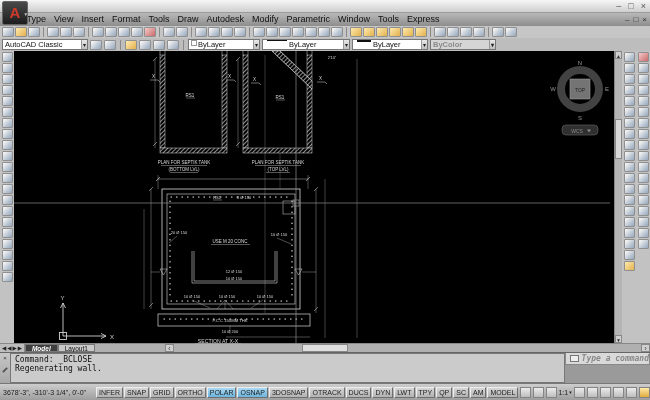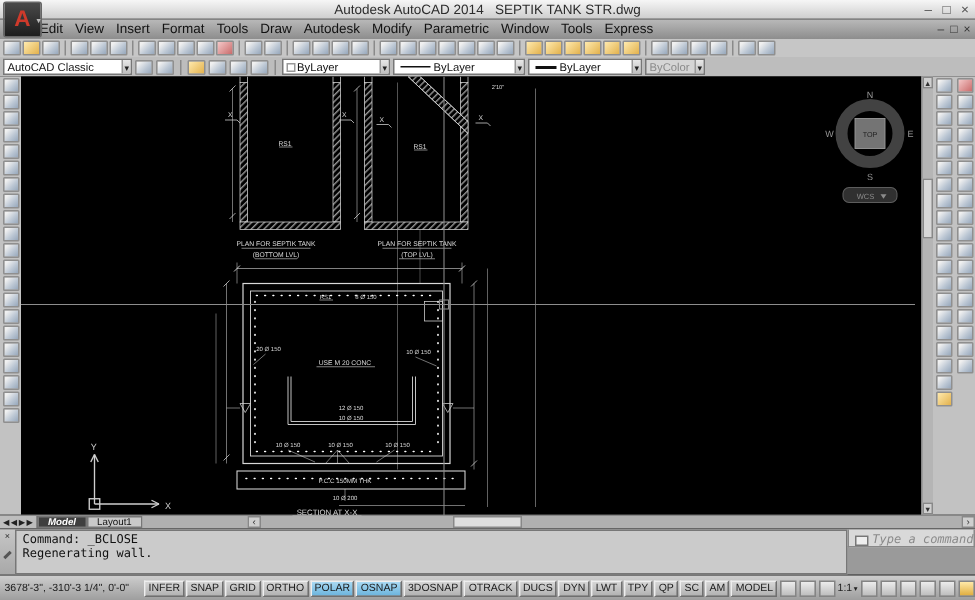--- a/index.html
+++ b/index.html
@@ -15,21 +15,21 @@
   .menubar{height:13px;background:linear-gradient(#b9b9b9,#8d8d8d);display:flex;align-items:center;flex:none;position:relative;}
   .menu-item{font-size:9px;color:#111;padding:0 4px;line-height:13px;}
   .mdictl{position:absolute;right:3px;top:0;display:flex;gap:4px;font-size:8px;color:#333;line-height:13px;}
   
   .tb1{height:12px;background:#c6c6c6;display:flex;align-items:center;padding:0 2px;gap:1px;flex:none;}
   .t{width:12px;height:10px;border:1px solid #8f8f8f;background:linear-gradient(135deg,#f0f0f0 15%,#bcc7d4 60%,#96a7bb);border-radius:1px;flex:none;}
   .t.y{background:linear-gradient(135deg,#ffeaae,#e2b14d);}
   .t.r{background:linear-gradient(135deg,#f5caca,#c96a6a);}
   .sep{width:1px;height:10px;background:#8a8a8a;margin:0 2px;flex:none;}
   .tb2{height:13px;background:#bdbdbd;display:flex;align-items:center;padding:0 2px;gap:2px;flex:none;}
-  .dd{height:11px;background:#fff;border:1px solid #777;display:flex;align-items:center;font-size:7.5px;color:#111;padding-left:2px;overflow:hidden;white-space:nowrap;}
+  .dd{height:11px;background:#fff;border:1px solid #777;display:flex;align-items:flex-start;font-size:7.5px;color:#111;padding-left:2px;overflow:hidden;white-space:nowrap;}
   .dd .car{margin-left:auto;font-size:6px;color:#222;background:linear-gradient(#e8e8e8,#bfbfbf);border-left:1px solid #999;height:100%;display:flex;align-items:center;padding:0 1px;}
   .dd.dis{background:#d5d5d5;color:#8a8a8a;}
   .mi{width:6px;height:6px;margin-right:1px;flex:none;border:1px solid #999;}
   .mi.bulb{background:radial-gradient(#ffe98a,#d8a018);border-radius:50%;}
   .mi.sun{background:#f3cf4e;}
   .mi.lock{background:linear-gradient(#e8e8e8,#9a9a9a);}
   .mi.sw{background:#fff;}
   .ltline{width:20px;border-top:1px solid #111;margin:0 2px;flex:none;}
   .ltline.thick{border-top-width:2px;}
   
@@ -50,51 +50,50 @@
   .hscroll{flex:1;display:flex;align-items:stretch;background:#b0b0b0;}
   .hscroll .harr{width:9px;background:#cfcfcf;border:1px solid #888;text-align:center;line-height:8px;color:#333;}
   .hthumb{width:46px;background:#dedede;border:1px solid #888;margin-left:128px;}
   .hspacer{flex:1;}
   
   .cmdwin{height:31px;display:flex;flex:none;background:#9a9a9a;border-top:1px solid #666;}
   .cmdstrip{width:10px;background:linear-gradient(#c6c6c6,#a8a8a8);display:flex;flex-direction:column;align-items:center;gap:2px;padding-top:2px;font-size:6px;color:#333;flex:none;}
   .wrench{width:6px;height:2px;background:#555;transform:rotate(-45deg);margin-top:6px;}
   .cmdmain{flex:1;display:flex;flex-direction:row;min-width:0;}
   .cmdhist{flex:1;background:#cbcbcb;border:1px solid #777;font-family:"DejaVu Sans Mono",monospace;font-size:8px;line-height:1.18;color:#111;padding:1px 4px;white-space:pre;}
-  .cmdinput{height:12px;background:#d9d9d9;display:flex;align-items:flex-end;font-family:"DejaVu Sans Mono",monospace;font-size:8px;border:1px solid #888;border-top:none;}
+  .cmdinput{height:12px;background:#d9d9d9;display:flex;align-items:center;font-family:"DejaVu Sans Mono",monospace;font-size:8px;border:1px solid #888;border-top:none;font-weight:bold;}
   .kbd{width:9px;height:7px;border:1px solid #777;background:#eee;margin:0 3px 0 4px;flex:none;}
   .ph{font-style:italic;color:#8a8a8a;}
   
   .statusbar{height:17px;background:linear-gradient(#cdcdcd,#9e9e9e);display:flex;align-items:center;font-size:7px;gap:1px;padding:0 2px;flex:none;border-top:1px solid #777;}
   .coords{width:93px;color:#1a1a1a;font-size:7px;padding:0 1px;flex:none;white-space:nowrap;overflow:hidden;}
   .tg{border:1px solid;border-color:#eee #6f6f6f #6f6f6f #eee;background:linear-gradient(#d6d6d6,#b2b2b2);padding:1px 2px;color:#1c1c1c;flex:none;}
   .tg.on{background:linear-gradient(#a9d9f2,#6cb4dd);}
   .sbright{margin-left:auto;display:flex;align-items:center;gap:2px;}
   .si{width:11px;height:11px;border:1px solid #848484;background:linear-gradient(#ececec,#bdbdbd);flex:none;}
   .si.y{background:linear-gradient(#ffe9a8,#e0ad3e);}
   .annscale{display:flex;align-items:center;gap:1px;color:#222;}
 </style>
 </head>
 <body>
 
 <div class="app">
 
   <div class="titlebar">
     <div class="logo"><span>A</span><span class="car">▾</span></div>
-    <div class="title">Autodesk AutoCAD 2014   SEPTIK TANK STR.dwg</div>
     <div class="winctl">
       <span>–</span>
       <span>□</span>
       <span>×</span>
     </div>
   </div>
 
   <div class="menubar">
     <span class="menu-item">File</span>
-    <span class="menu-item">Edit</span>
+    <span class="menu-item">Type</span>
     <span class="menu-item">View</span>
     <span class="menu-item">Insert</span>
     <span class="menu-item">Format</span>
     <span class="menu-item">Tools</span>
     <span class="menu-item">Draw</span>
     <span class="menu-item">Autodesk</span>
     <span class="menu-item">Modify</span>
     <span class="menu-item">Parametric</span>
     <span class="menu-item">Window</span>
     <span class="menu-item">Tools</span>
@@ -174,21 +173,21 @@
     <div class="dd" style="width:88px;">
       <span class="ltline"></span>
       <span>ByLayer</span>
       <span class="car">▾</span>
     </div>
     <div class="dd" style="width:76px;">
       <span class="ltline thick" style="width:14px;"></span>
       <span>ByLayer</span>
       <span class="car">▾</span>
     </div>
-    <div class="dd dis" style="width:40px;">
+    <div class="dd dis" style="width:66px;font-weight:bold;">
       <span>ByColor</span>
       <span class="car">▾</span>
     </div>
   </div>
 
   <div class="main">
 
     <div class="vtb">
       <div class="t"></div>
       <div class="t"></div>

